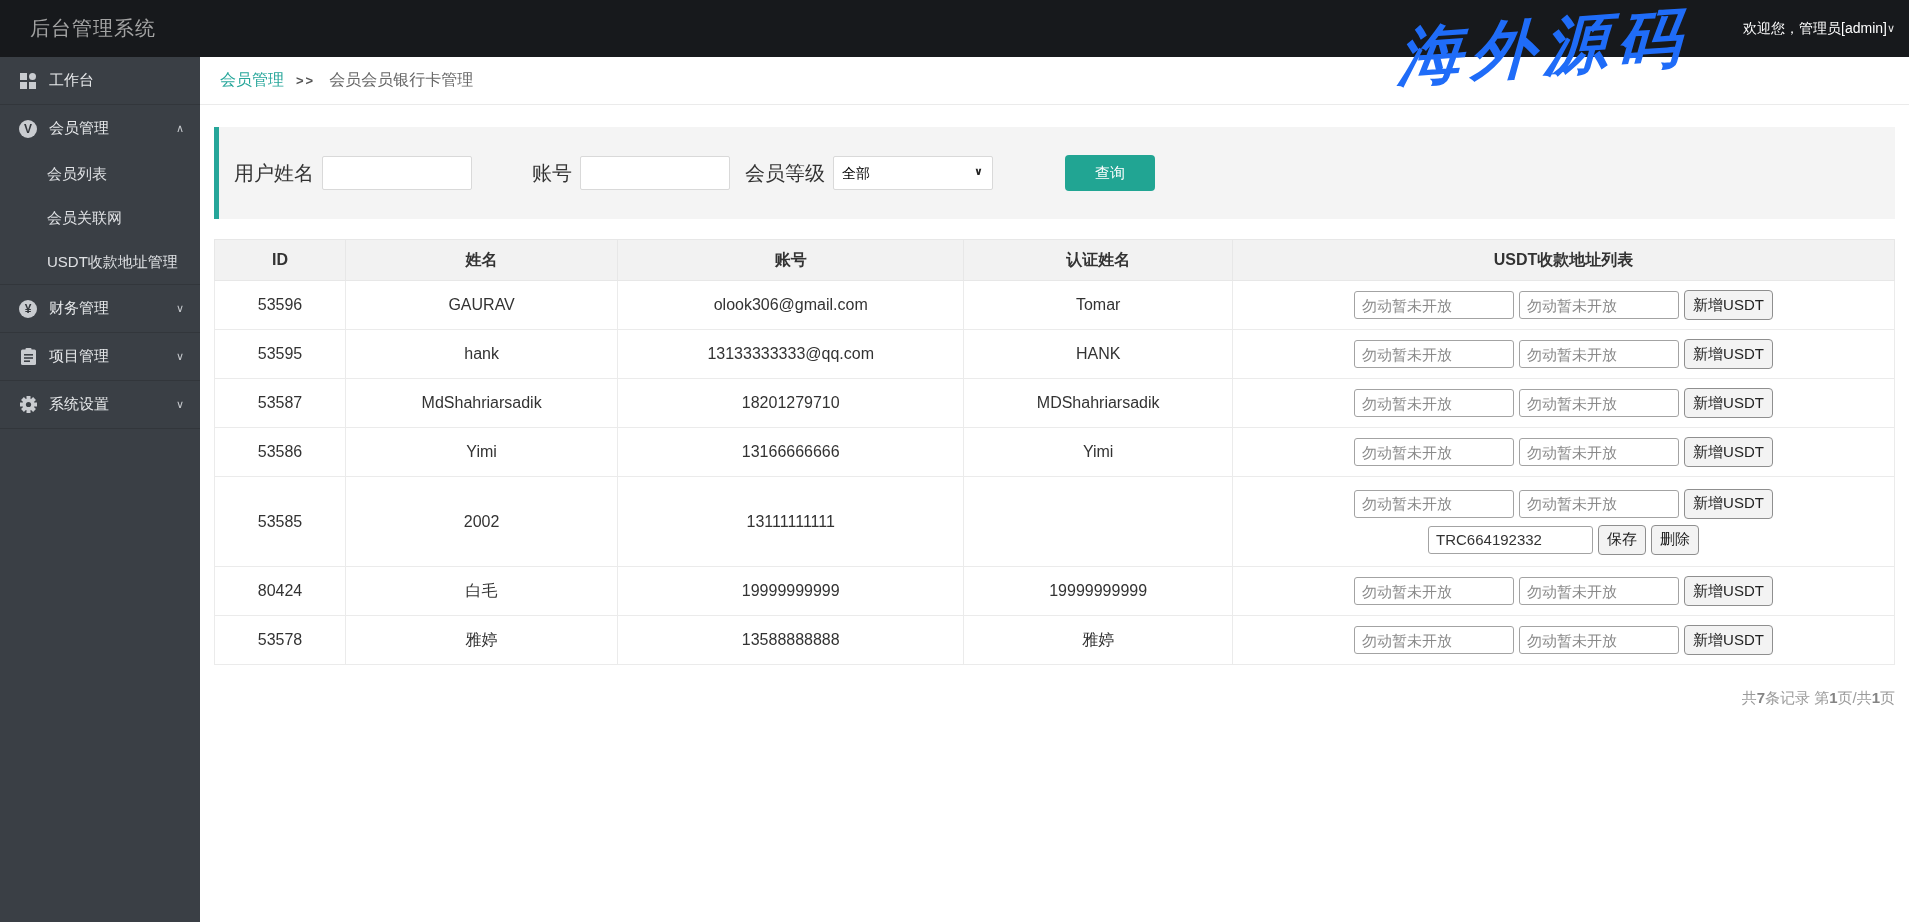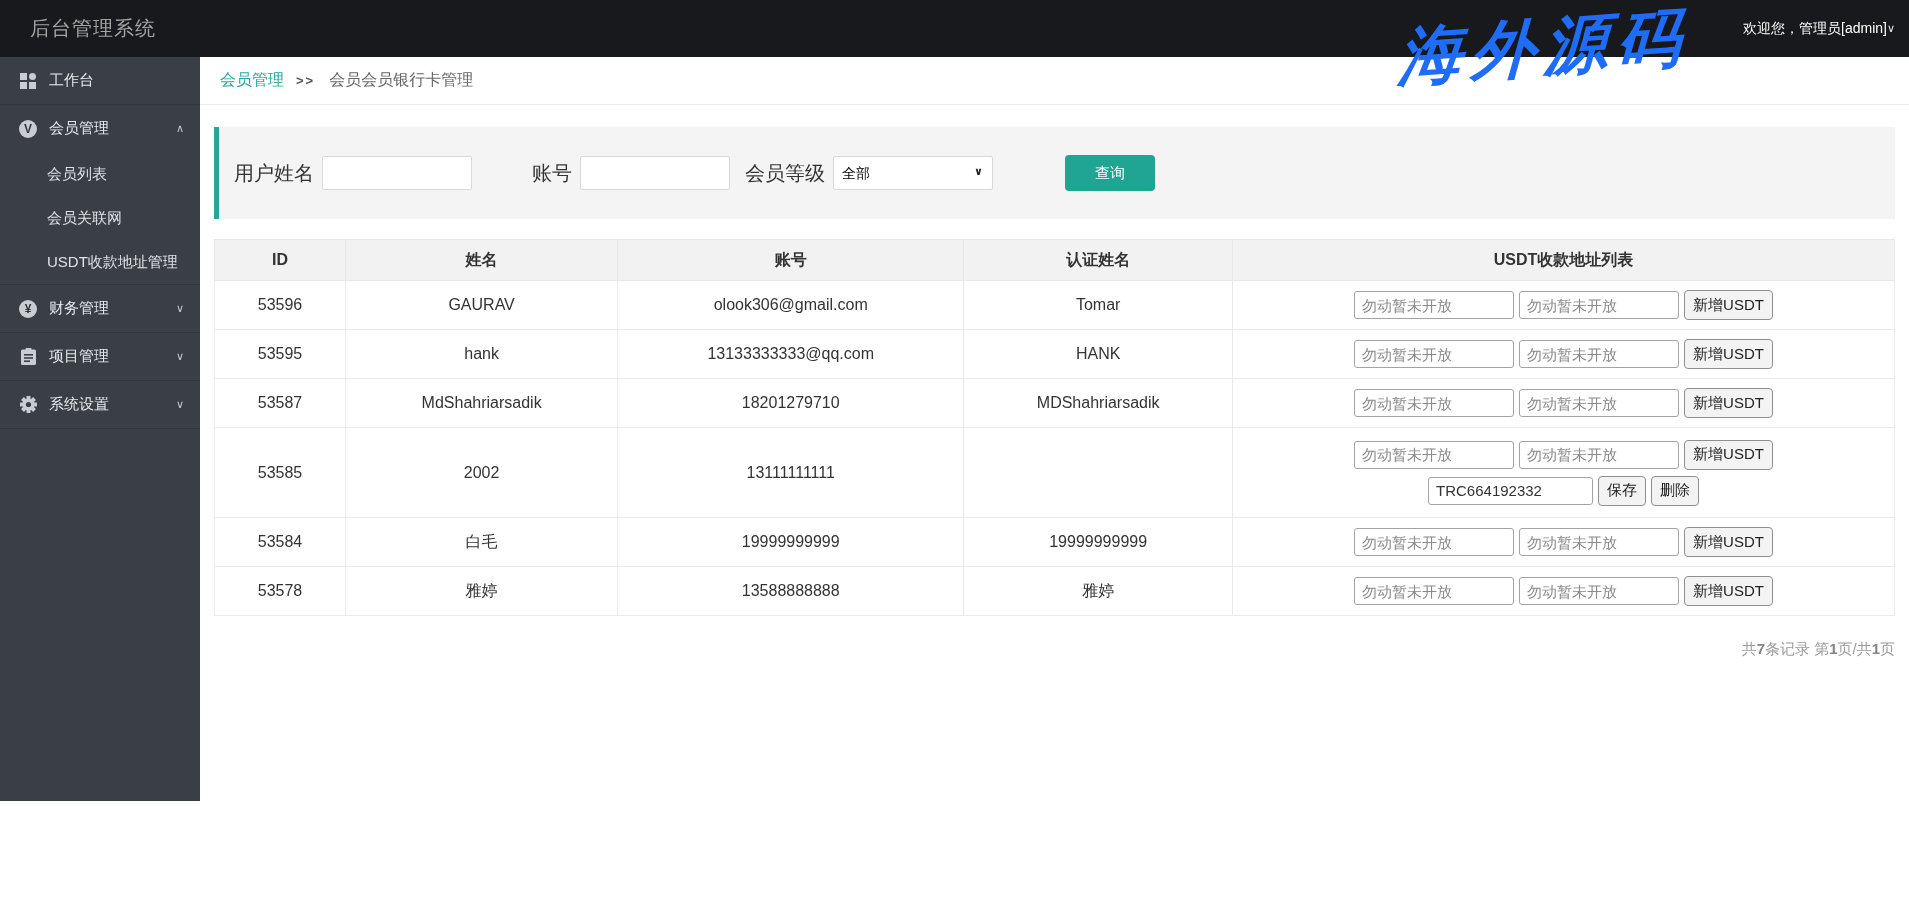--- a/index.html
+++ b/index.html
@@ -13,21 +13,21 @@
     position:absolute; top:0; left:0; width:1909px; height:57px;
     background:var(--topbar,#17191c); z-index:2;
     display:flex; align-items:center; justify-content:space-between;
     padding:0 14px 0 30px;
   }
   .app-title { color:#a3a3a3; font-size:20px; letter-spacing:1px; }
   .welcome { color:#fff; font-size:14px; display:flex; align-items:center; cursor:pointer; }
   .w-caret { font-size:11px; color:#e8e8e8; }
   
   .sidebar {
-    position:absolute; top:57px; left:0; width:200px; height:744px;
+    position:absolute; top:57px; left:0; width:200px; height:865px;
     background:var(--sidebar,#3a3f45); z-index:2;
   }
   .side-section { border-bottom:1px solid #32363b; }
   .side-item { height:47px; display:flex; align-items:center; padding:0 16px 0 18px; cursor:pointer; }
   .side-item .icon { width:20px; margin-right:11px; display:flex; align-items:center; justify-content:center; flex:none; }
   .side-label { color:#e6e8ea; font-size:15px; }
   .chevron { margin-left:auto; color:#c6c9cd; font-size:11px; }
   .circle-icon {
     width:18px; height:18px; border-radius:50%; background:#c9ccd0; color:#33373c;
     font-size:12px; font-weight:bold; display:flex; align-items:center; justify-content:center;
@@ -249,40 +249,53 @@
           <td>18201279710</td>
           <td>MDShahriarsadik</td>
           <td>
             <div class="usdt-line">
               <input class="usdt-input" placeholder="勿动暂未开放" style="">
               <input class="usdt-input" placeholder="勿动暂未开放" style="">
               <button class="mini-btn">新增USDT</button>
             </div>
           </td>
         </tr>
+        <tr>
+          <td>53586</td>
+          <td>Yimi</td>
+          <td>13166666666</td>
+          <td>Yimi</td>
+          <td>
+            <div class="usdt-line">
+              <input class="usdt-input" placeholder="勿动暂未开放" style="">
+              <input class="usdt-input" placeholder="勿动暂未开放" style="">
+              <button class="mini-btn">新增USDT</button>
+            </div>
+          </td>
+        </tr>
         <tr class="tall">
           <td>53585</td>
           <td>2002</td>
           <td>13111111111</td>
           <td></td>
           <td>
             <div class="usdt-line">
               <input class="usdt-input" placeholder="勿动暂未开放" style="">
               <input class="usdt-input" placeholder="勿动暂未开放" style="">
               <button class="mini-btn">新增USDT</button>
             </div>
             <div class="usdt-line">
               <input class="usdt-input addr-input" value="TRC664192332" style="">
               <button class="mini-btn">保存</button>
               <button class="mini-btn">删除</button>
             </div>
           </td>
         </tr>
         <tr>
-          <td>53584</td>
+          <td>80424</td>
           <td>白毛</td>
           <td>19999999999</td>
           <td>19999999999</td>
           <td>
             <div class="usdt-line">
               <input class="usdt-input" placeholder="勿动暂未开放" style="">
               <input class="usdt-input" placeholder="勿动暂未开放" style="">
               <button class="mini-btn">新增USDT</button>
             </div>
           </td>

